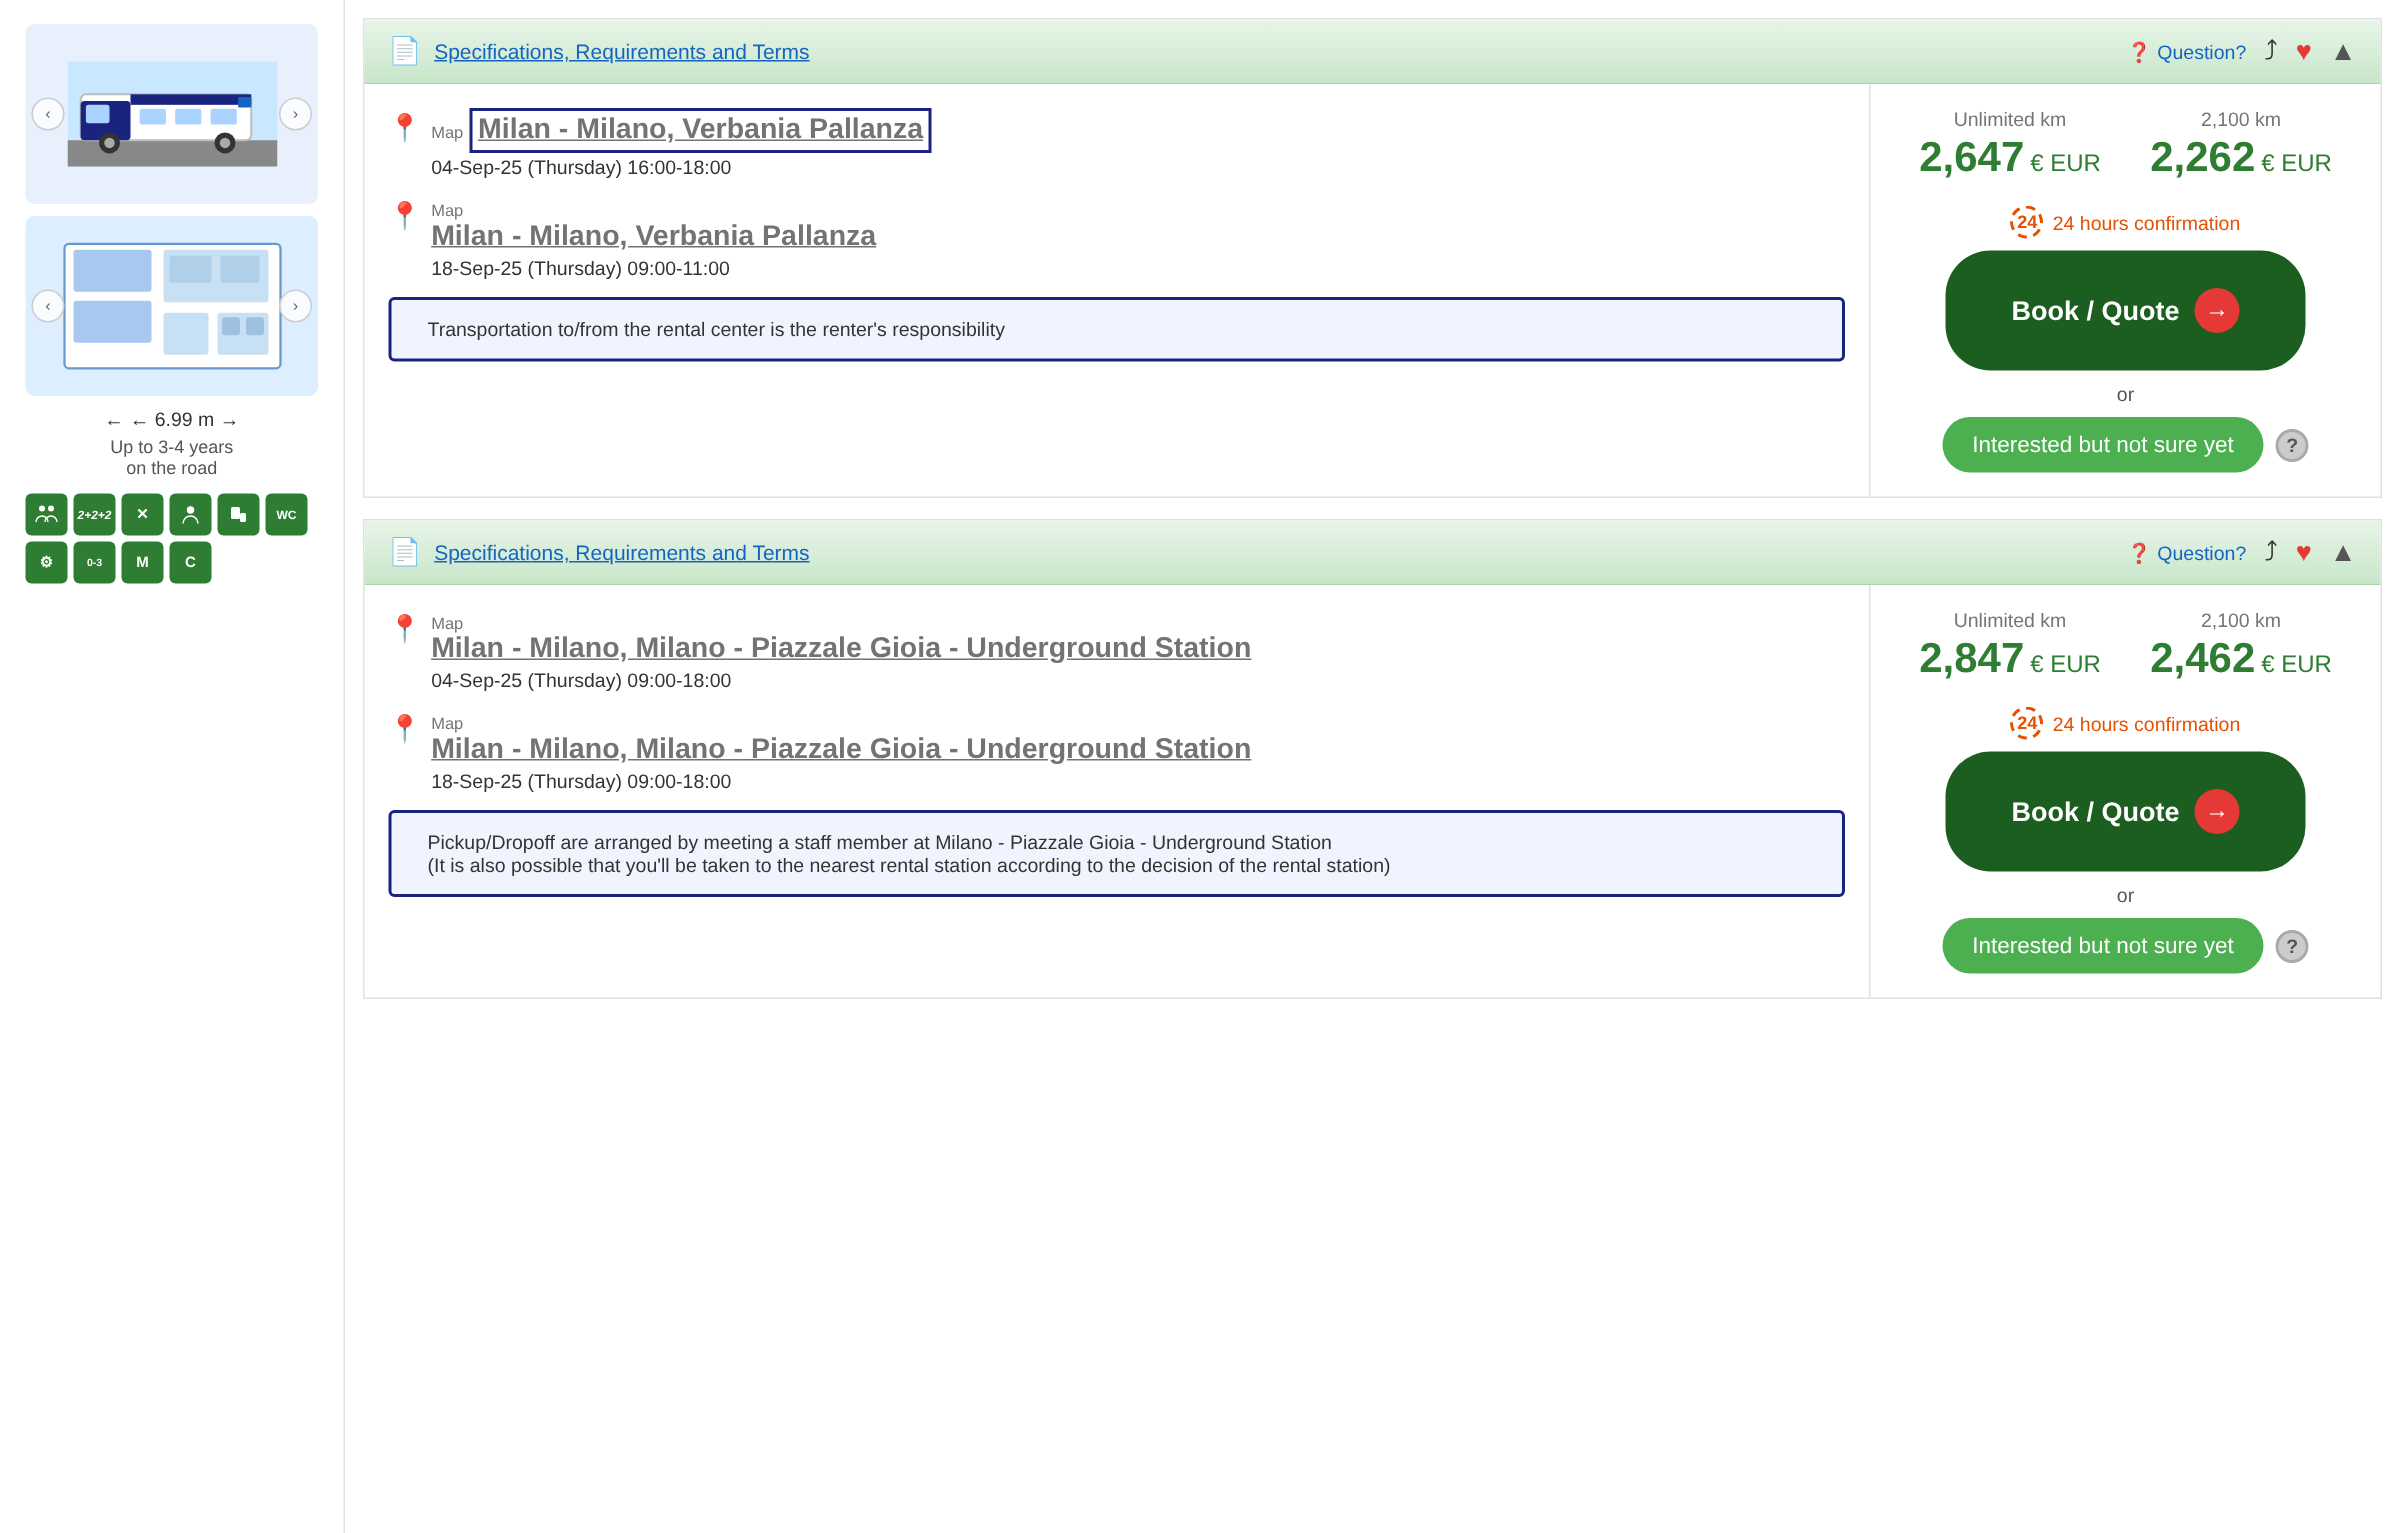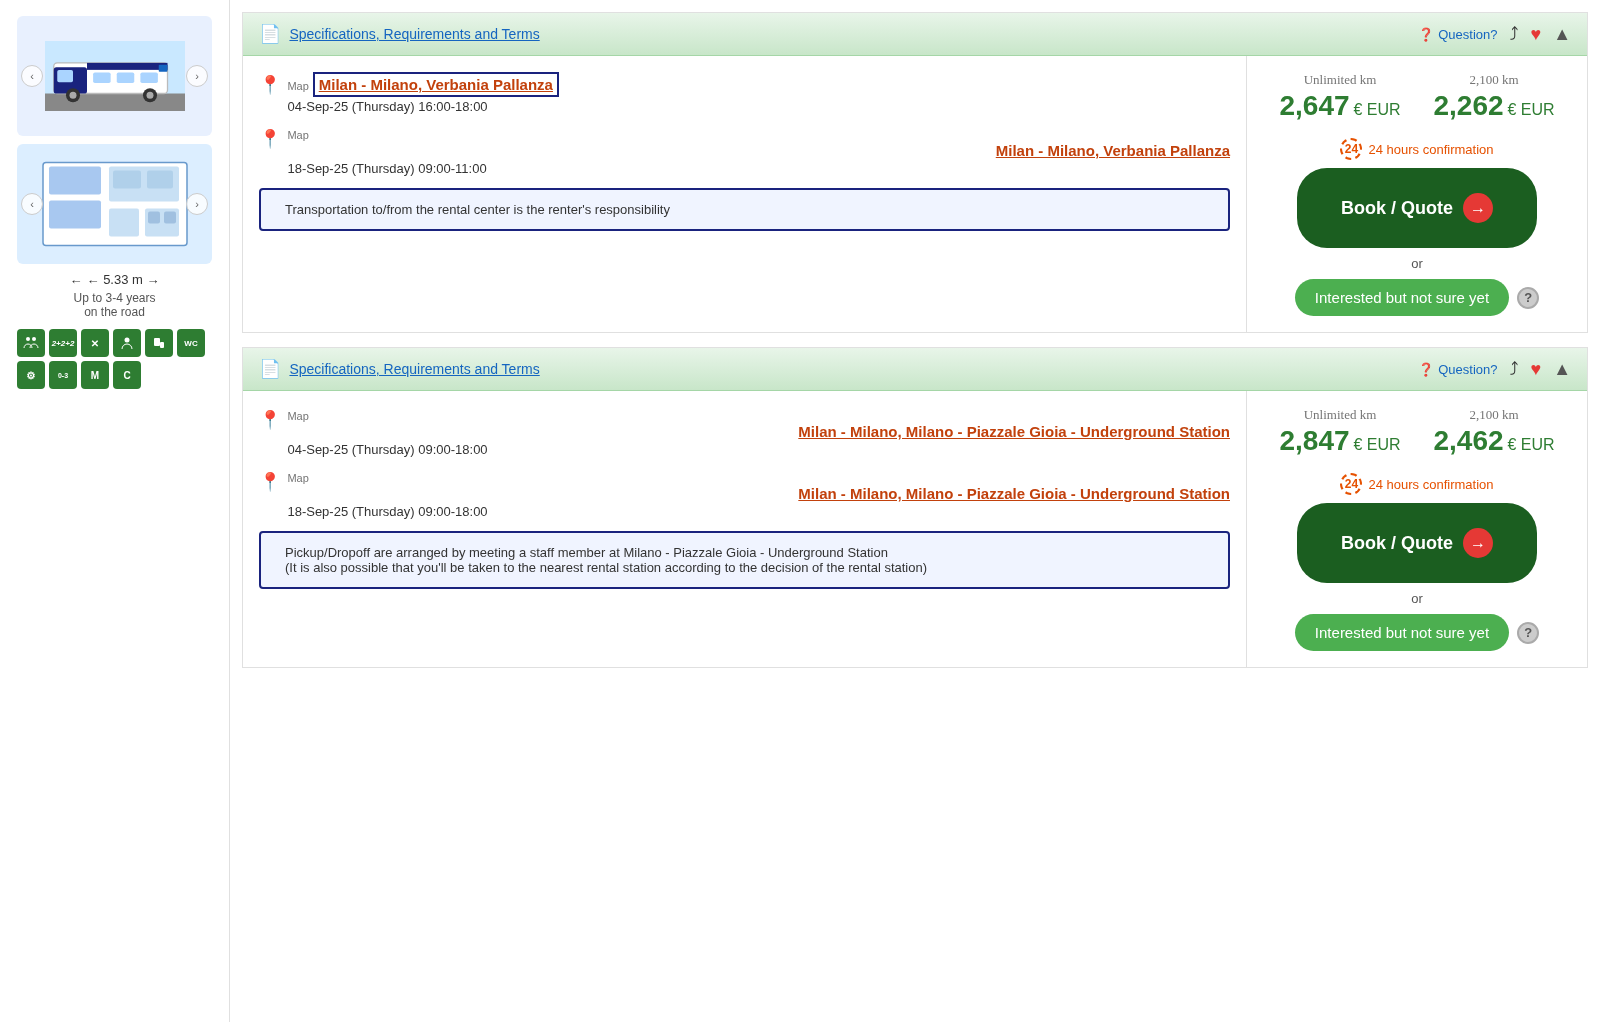--- a/index.html
+++ b/index.html
@@ -175,27 +175,26 @@
       font-size: 18px;
       margin-top: 2px;
     }
     .location-info { flex: 1; }
     .map-label {
       font-size: 11px;
       color: #757575;
       margin-left: 0;
     }
     .location-link {
-      color: #c2410c;
+      color: #737373;
       text-decoration: underline;
-      font-size: 15px;
+      font-size: 19px;
       font-weight: 600;
       cursor: pointer;
       display: block;
-      text-align: right;
     }
     .location-link.highlighted {
       border: 2px solid #1a237e;
       padding: 2px 4px;
       display: inline-block;
     }
     .date-time {
       color: #333;
       font-size: 13px;
       margin-top: 2px;
@@ -229,21 +228,20 @@
       margin-bottom: 4px;
     }
     .km-option {
       text-align: center;
     }
     .km-label {
       color: #757575;
       font-size: 13px;
       display: block;
       margin-bottom: 2px;
-      font-family: Liberation Serif, serif;
     }
     .km-price {
       font-size: 28px;
       font-weight: bold;
       color: #2e7d32;
     }
     .km-currency {
       font-size: 16px;
       color: #2e7d32;
     }
@@ -393,21 +391,21 @@
         <rect x="110" y="52" width="34" height="28" rx="2" fill="#c8e0f4"></rect>
 
         <rect x="113" y="55" width="12" height="12" rx="2" fill="#a0c0e0"></rect>
         <rect x="129" y="55" width="12" height="12" rx="2" fill="#a0c0e0"></rect>
       </svg>
       <span class="nav-arrow right">›</span>
     </div>
 
     <div class="vehicle-size">
       <span>←</span>
-      <span>← 5.33 m →</span>
+      <span>← 6.99 m →</span>
     </div>
 
     <div class="vehicle-age">
       Up to 3-4 years<br>on the road
     </div>
 
     <div class="icons-row">
       <div class="icon-badge">
         <svg width="16" height="16" viewBox="0 0 16 16" fill="white">
             <circle cx="5" cy="4" r="2"></circle>

